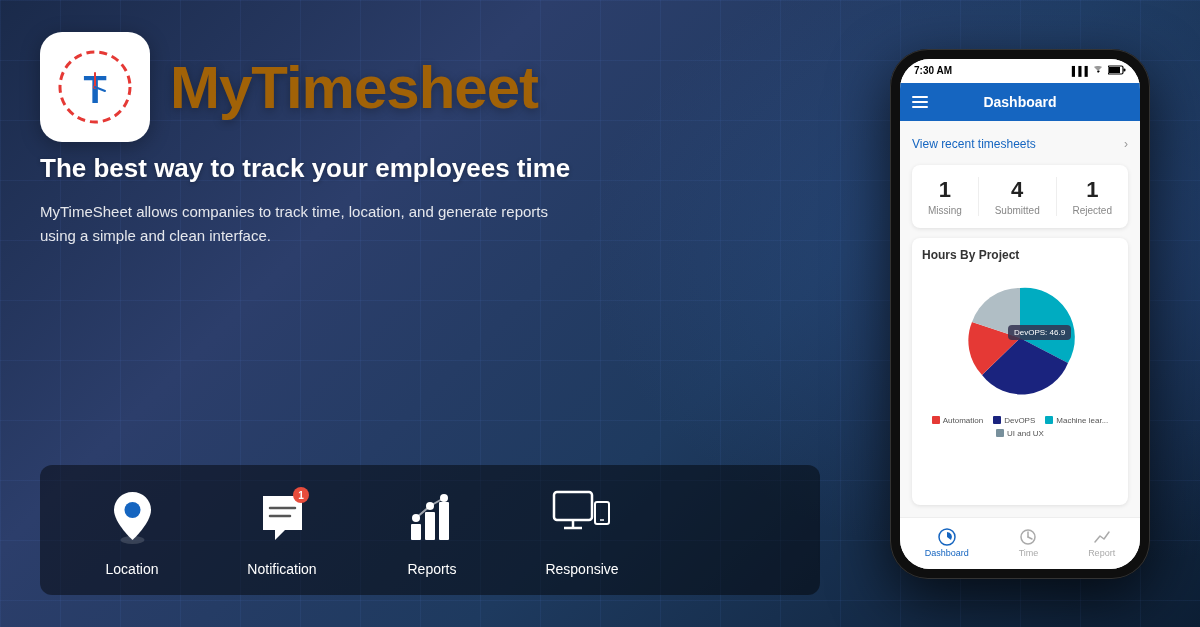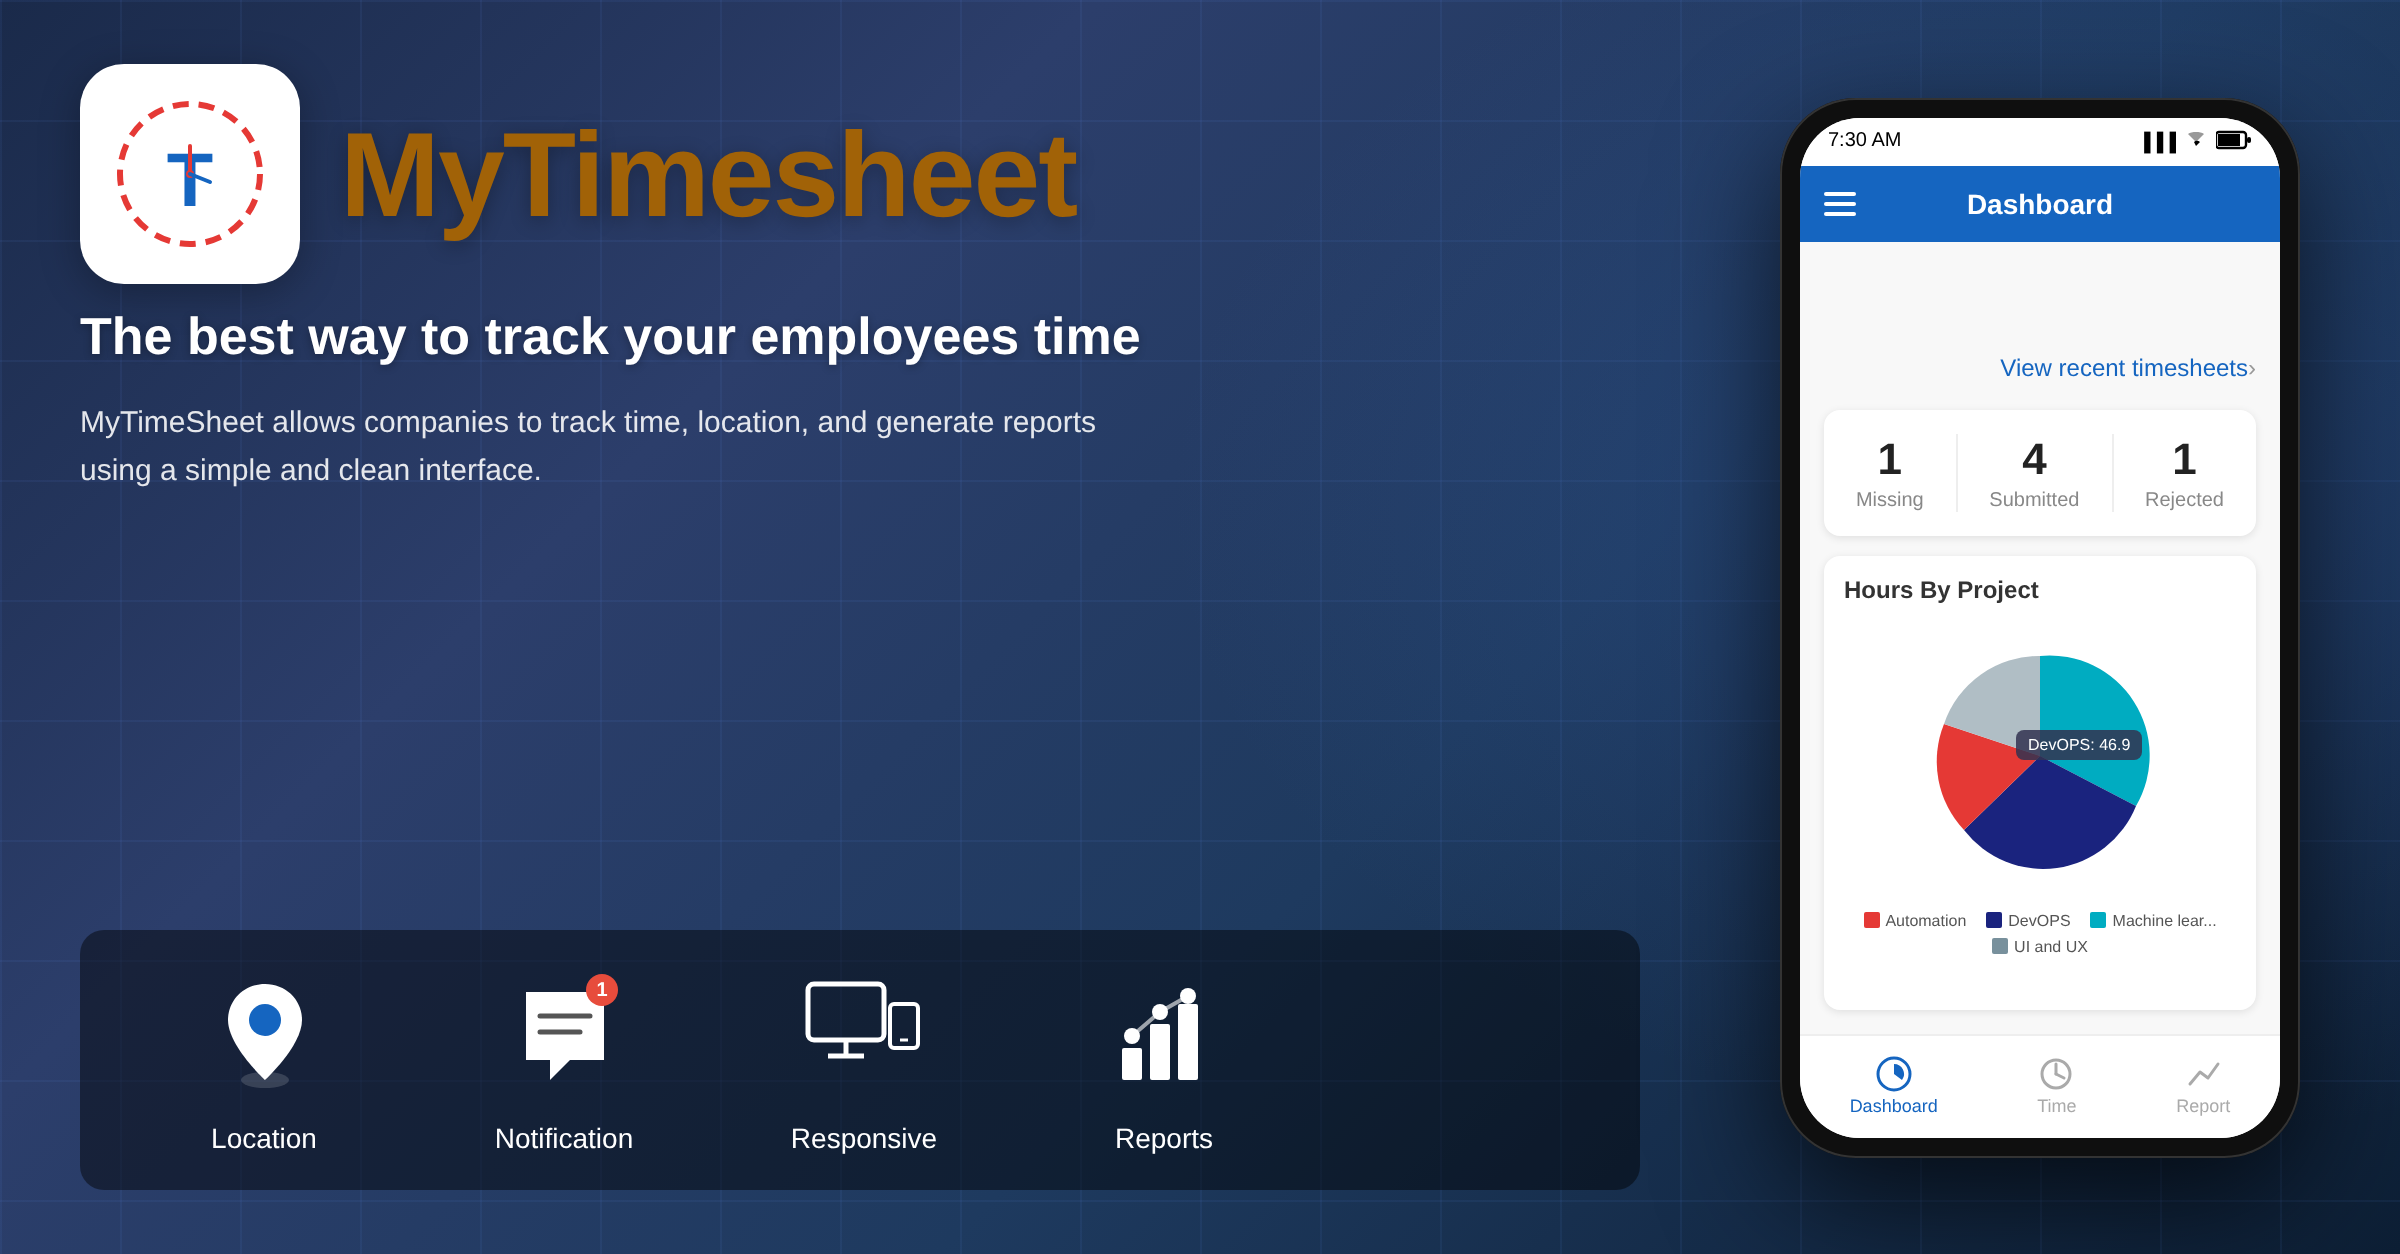--- a/index.html
+++ b/index.html
@@ -187,21 +187,21 @@
     }
 
     .phone-status-bar {
       background: white;
       height: 24px;
       display: flex;
       align-items: center;
       justify-content: space-between;
       padding: 0 14px;
       font-size: 10px;
-      font-weight: 400;
+      font-weight: 700;
       color: #000;
     }
 
     .status-icons {
       display: flex;
       gap: 4px;
       align-items: center;
       font-size: 9px;
     }
 
@@ -241,24 +241,23 @@
       flex: 1;
       background: #f8f8f8;
       padding: 12px;
       display: flex;
       flex-direction: column;
       gap: 10px;
     }
 
     .view-recent-row {
       display: flex;
-      justify-content: flex-end;
+      justify-content: space-between;
       align-items: center;
       padding: 4px 0;
-      margin-top: 40px;
     }
 
     .view-recent-text {
       color: #1565c0;
       font-size: 12px;
     }
 
     .view-recent-arrow {
       color: #999;
       font-size: 12px;
@@ -446,49 +445,49 @@
           </svg>
           <div class="notif-badge">
             <span>1</span>
           </div>
         </div>
         <div class="feature-label">Notification</div>
       </div>
 
       <div class="feature-item">
         <div class="feature-icon-wrap">
+          <svg width="55" height="60" viewBox="0 0 55 60">
+
+            <rect x="6" y="36" width="10" height="16" rx="1" fill="white"></rect>
+            <rect x="20" y="24" width="10" height="28" rx="1" fill="white"></rect>
+            <rect x="34" y="14" width="10" height="38" rx="1" fill="white"></rect>
+
+            <circle cx="11" cy="30" r="4" fill="white"></circle>
+            <circle cx="25" cy="18" r="4" fill="white"></circle>
+            <circle cx="39" cy="10" r="4" fill="white"></circle>
+
+            <polyline points="11,30 25,18 39,10" fill="none" stroke="rgba(255,255,255,0.6)" stroke-width="2"></polyline>
+          </svg>
+        </div>
+        <div class="feature-label">Reports</div>
+      </div>
+
+      <div class="feature-item">
+        <div class="feature-icon-wrap">
           <svg width="65" height="60" viewBox="0 0 65 60">
 
             <rect x="4" y="4" width="38" height="28" rx="3" fill="none" stroke="white" stroke-width="2.5"></rect>
             <line x1="23" y1="32" x2="23" y2="40" stroke="white" stroke-width="2.5"></line>
             <line x1="14" y1="40" x2="32" y2="40" stroke="white" stroke-width="2.5"></line>
 
             <rect x="45" y="14" width="14" height="22" rx="2" fill="none" stroke="white" stroke-width="2"></rect>
             <line x1="50" y1="32" x2="54" y2="32" stroke="white" stroke-width="1.5"></line>
           </svg>
         </div>
         <div class="feature-label">Responsive</div>
-      </div>
-
-      <div class="feature-item">
-        <div class="feature-icon-wrap">
-          <svg width="55" height="60" viewBox="0 0 55 60">
-
-            <rect x="6" y="36" width="10" height="16" rx="1" fill="white"></rect>
-            <rect x="20" y="24" width="10" height="28" rx="1" fill="white"></rect>
-            <rect x="34" y="14" width="10" height="38" rx="1" fill="white"></rect>
-
-            <circle cx="11" cy="30" r="4" fill="white"></circle>
-            <circle cx="25" cy="18" r="4" fill="white"></circle>
-            <circle cx="39" cy="10" r="4" fill="white"></circle>
-
-            <polyline points="11,30 25,18 39,10" fill="none" stroke="rgba(255,255,255,0.6)" stroke-width="2"></polyline>
-          </svg>
-        </div>
-        <div class="feature-label">Reports</div>
       </div>
 
     </div>
   </div>
 
   <div class="right-panel">
     <div class="phone-outer">
       <div class="phone-inner">
 
         <div class="phone-status-bar">

